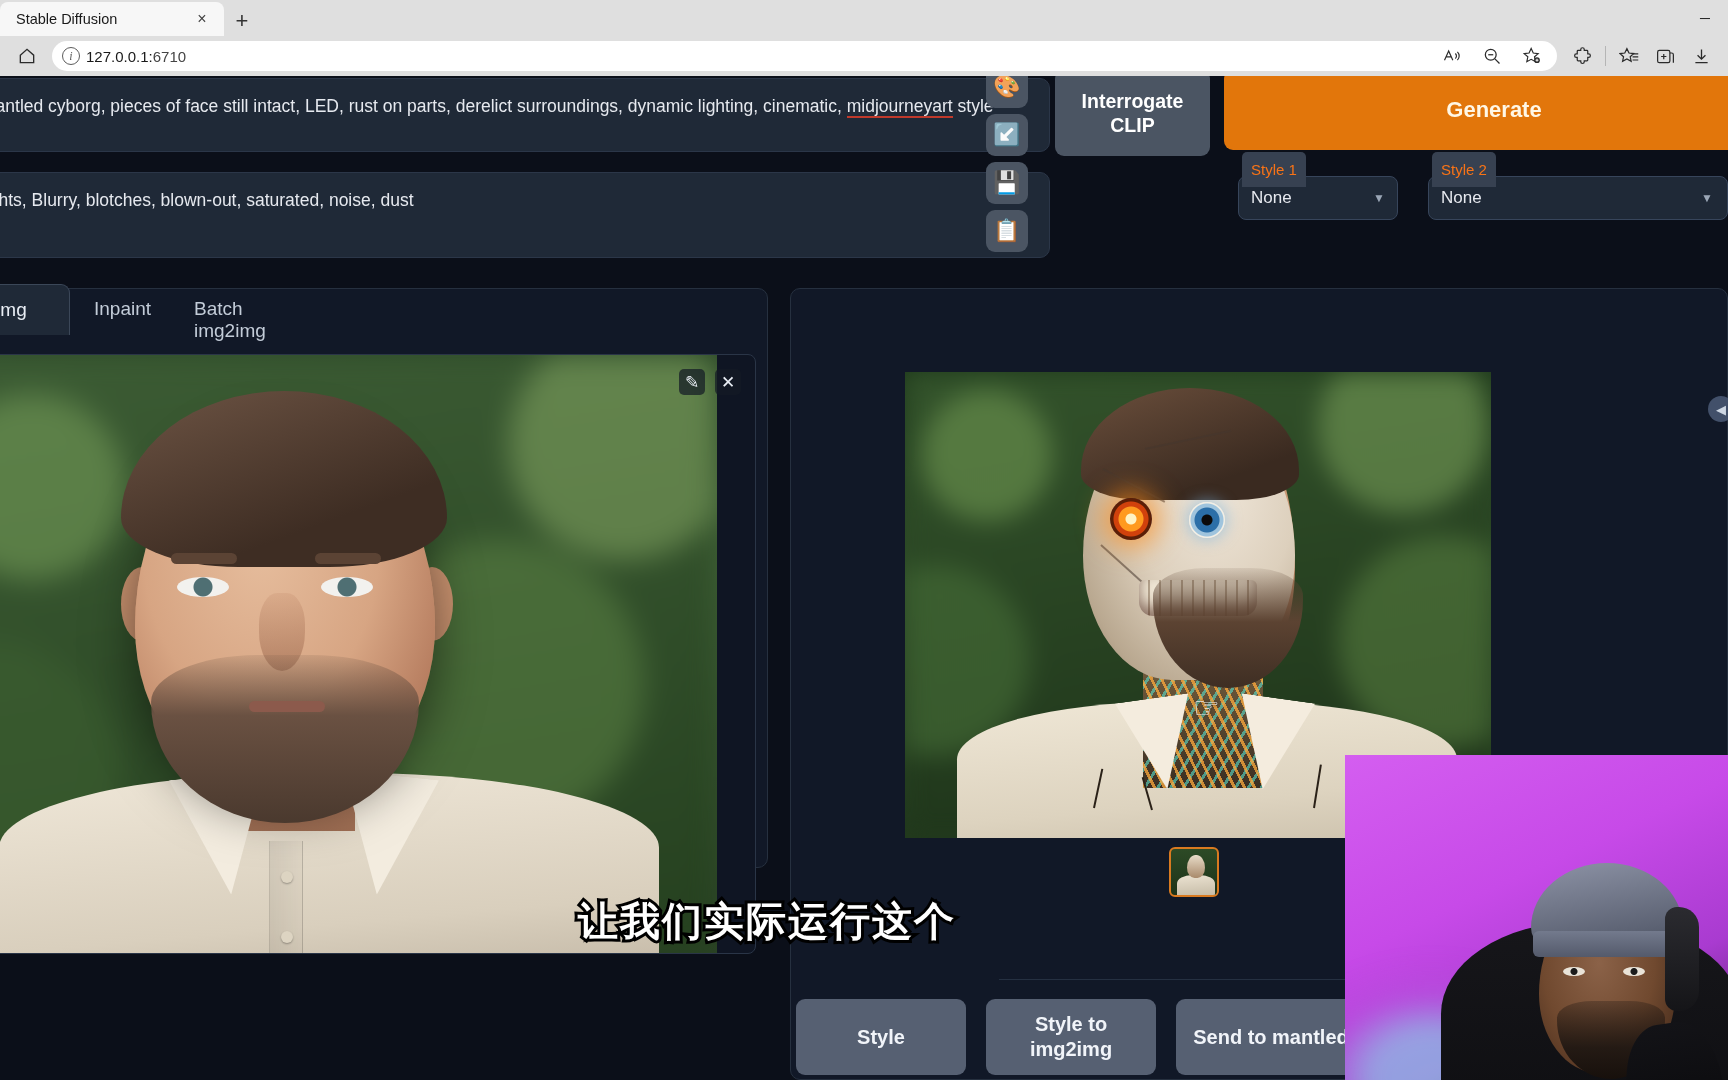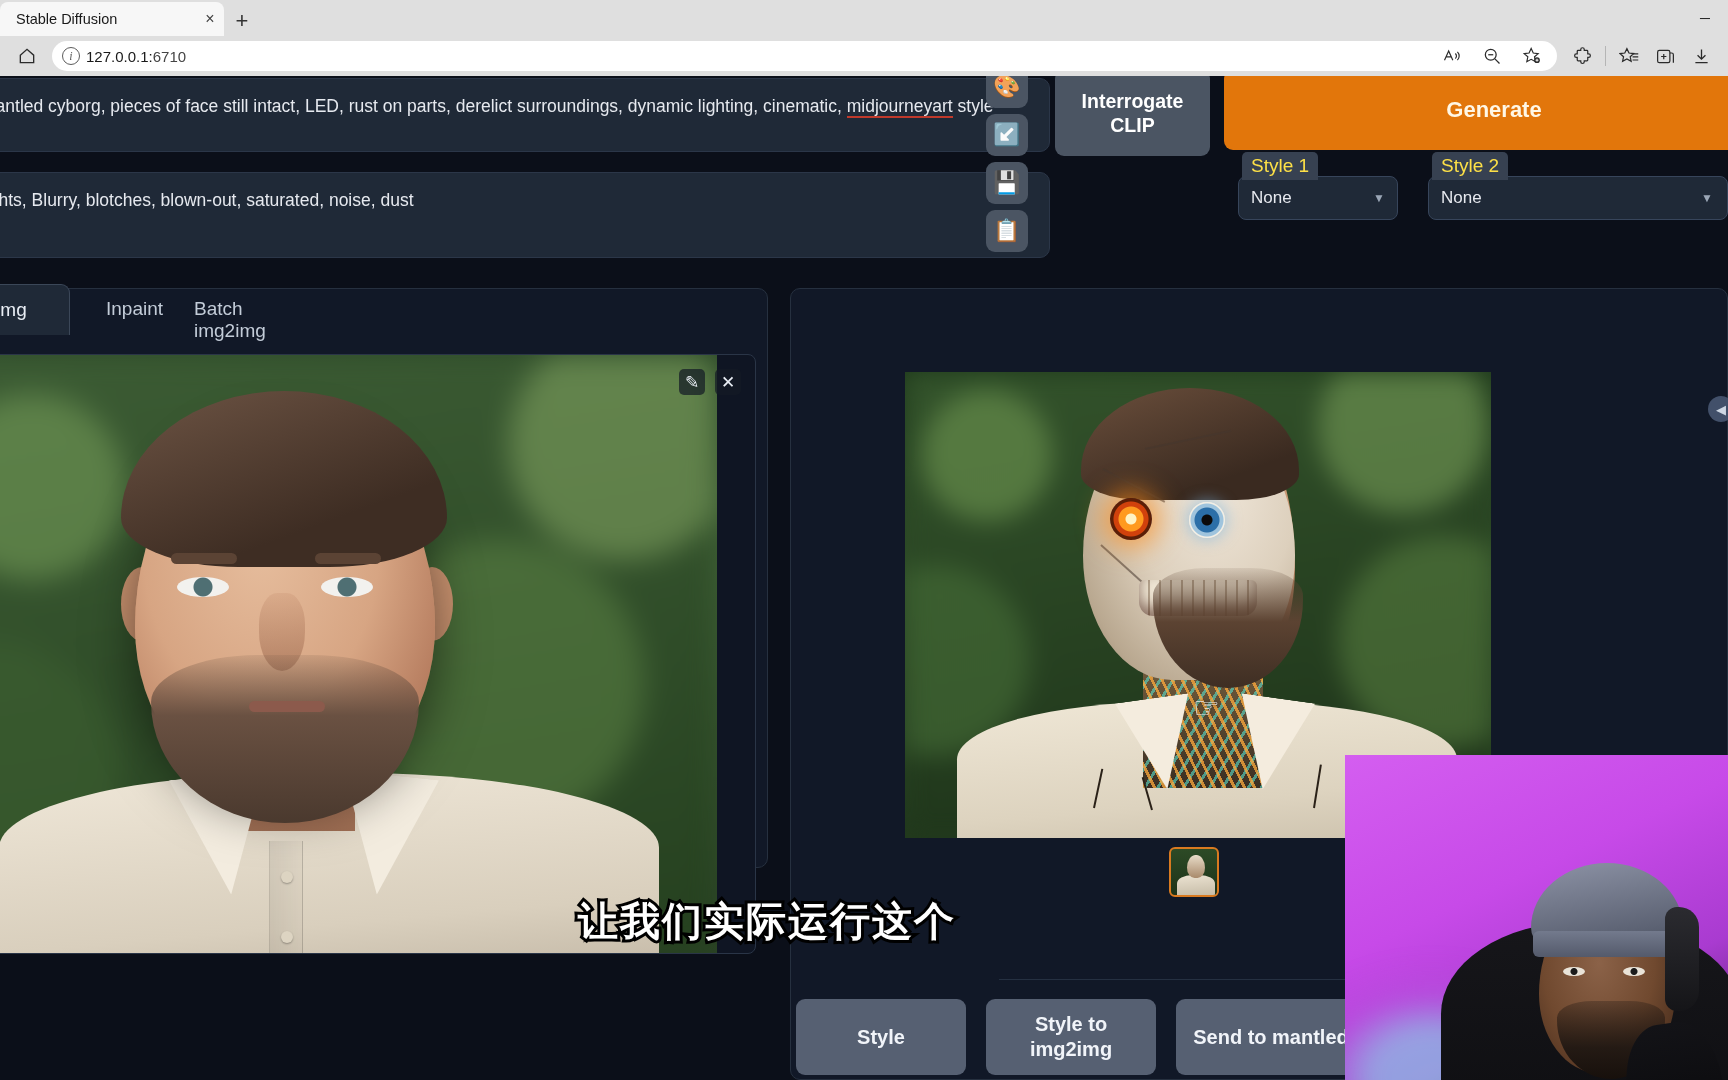--- a/index.html
+++ b/index.html
@@ -20,21 +20,21 @@
     position: relative; height: 36px;
     background: #dfdfdf;
     display: flex; align-items: flex-end;
   }
   .tab {
     position: relative;
     width: 224px; height: 34px;
     background: #f7f7f7;
     border-radius: 8px 8px 0 0;
     display: flex; align-items: center;
-    padding: 0 2px 0 16px;
+    padding: 0 10px 0 16px;
     margin-top: 2px;
   }
   .tab-title {
     font-size: 14.5px; color: #1a1a1a;
     white-space: nowrap; overflow: hidden;
     text-overflow: ellipsis;
     flex: 1;
   }
   .tab-close {
     width: 24px; height: 24px;
@@ -170,22 +170,22 @@
     display: flex; align-items: center; justify-content: center;
     cursor: pointer;
   }
 
   .style-group { position: absolute; top: 76px; }
   .style-group.s1 { left: 1238px; width: 160px; }
   .style-group.s2 { left: 1428px; width: 160px; }
   .style-label {
     position: absolute; top: 0; left: 4px;
     background: #374151;
-    color: #fde047; font-size: 19px;
-    padding: 3px 9px;
+    color: #f97316; font-size: 15px;
+    padding: 9px 9px;
     border-radius: 5px 5px 0 0;
     z-index: 2;
   }
   .style-select {
     position: absolute; top: 24px; left: 0;
     width: 160px; height: 44px;
     background: #1f2937;
     border: 1px solid #37455b;
     border-radius: 8px;
     display: flex; align-items: center;
@@ -220,21 +220,21 @@
     cursor: pointer;
     border-radius: 9px 9px 0 0;
   }
   .sd-tab.active {
     background: #1f2937;
     border: 1px solid #3b4758;
     border-bottom: none;
     color: #e9eef5;
   }
   .sd-tab.t0 { position: absolute; left: -48px; top: 0; width: 118px; }
-  .sd-tab.t1 { position: absolute; left: 84px; top: 0; }
+  .sd-tab.t1 { position: absolute; left: 72px; top: 0; }
   .sd-tab.t2 { position: absolute; left: 172px; top: 0; }
 
   
   .src-image-wrap {
     position: absolute;
     left: -62px; top: 278px;
     width: 818px; height: 600px;
     background: #0f1523;
     border: 1px solid #2a3547;
     border-radius: 8px;

